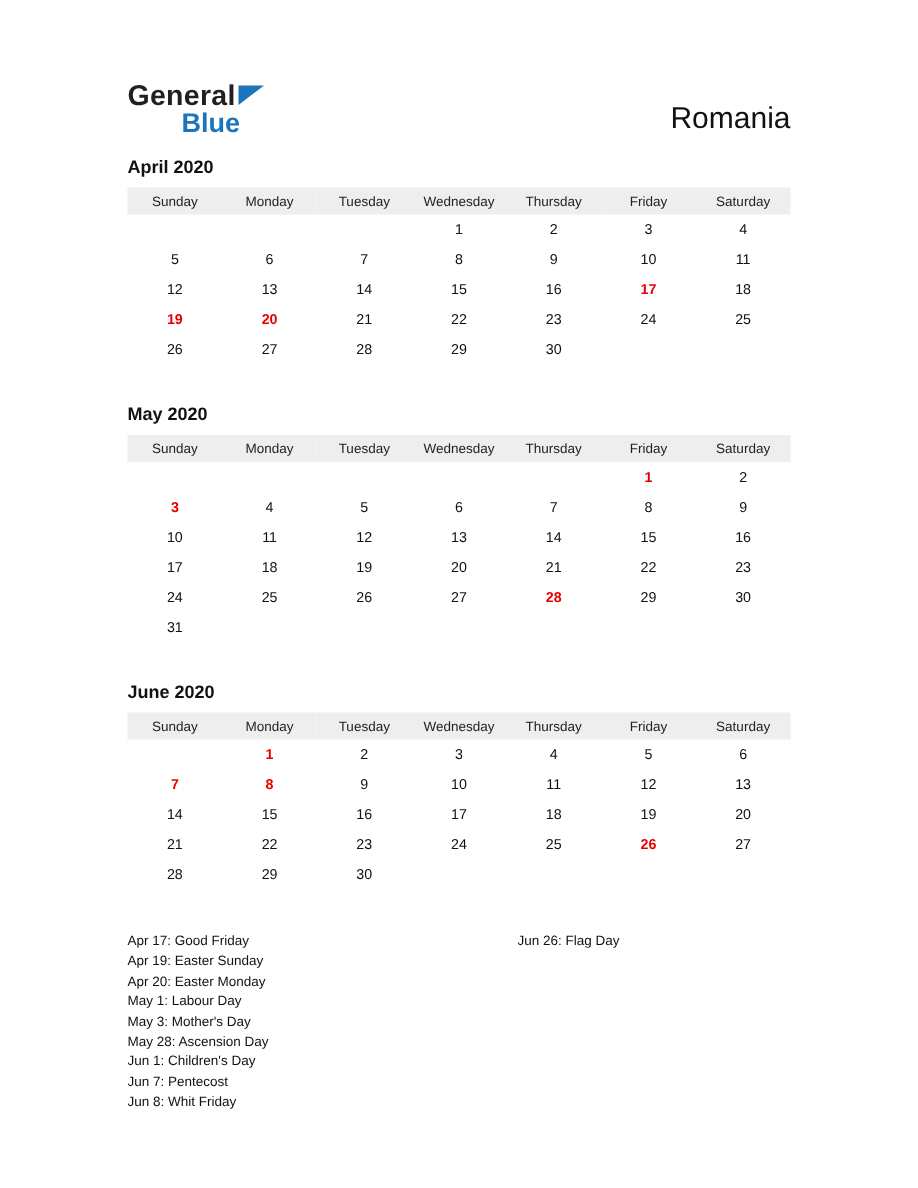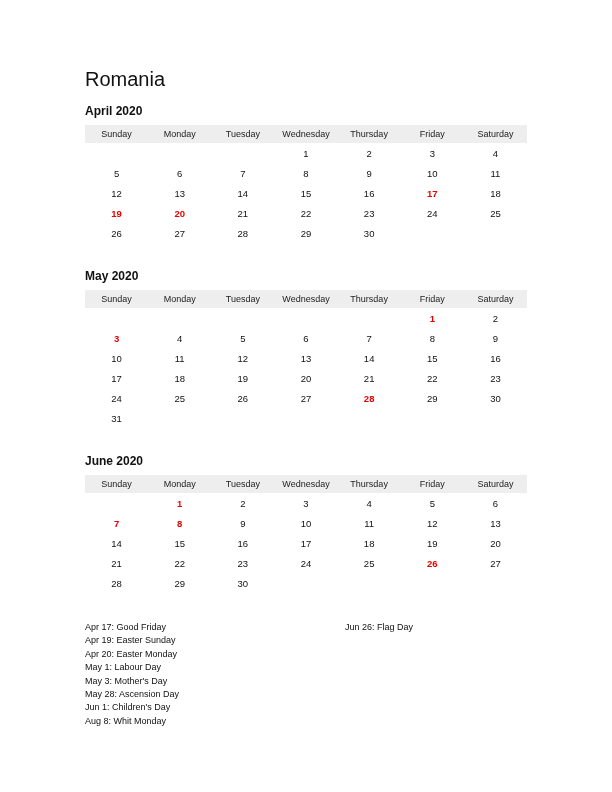--- a/index.html
+++ b/index.html
@@ -98,20 +98,27 @@
     line-height:13.4px;
     color:#111;
   }
 </style>
 </head>
 <body>
 
 <div class="page">
 
   <div class="header">
+    <div class="logo">
+      <div class="logo-row">
+        <span class="logo-general">General</span>
+        <span class="logo-flag"></span>
+      </div>
+      <div class="logo-blue">Blue</div>
+    </div>
     <div class="page-title">Romania</div>
   </div>
 
   <div id="calendars">
       <div class="cal-block">
         <div class="cal-title">April 2020</div>
         <table class="cal-table">
           <thead>
             <tr>
               <th>Sunday</th>
@@ -311,20 +318,21 @@
 
   <div class="holidays">
     <div class="hol-col-left" id="hol-left">
         <div class="holiday-note">Apr 17: Good Friday</div>
         <div class="holiday-note">Apr 19: Easter Sunday</div>
         <div class="holiday-note">Apr 20: Easter Monday</div>
         <div class="holiday-note">May 1: Labour Day</div>
         <div class="holiday-note">May 3: Mother's Day</div>
         <div class="holiday-note">May 28: Ascension Day</div>
         <div class="holiday-note">Jun 1: Children's Day</div>
-        <div class="holiday-note">Aug 8: Whit Monday</div>
+        <div class="holiday-note">Jun 7: Pentecost</div>
+        <div class="holiday-note">Jun 8: Whit Friday</div>
       </div>
     <div class="hol-col-right" id="hol-right">
         <div class="holiday-note">Jun 26: Flag Day</div>
       </div>
   </div>
 
 </div>
 
 </body></html>

